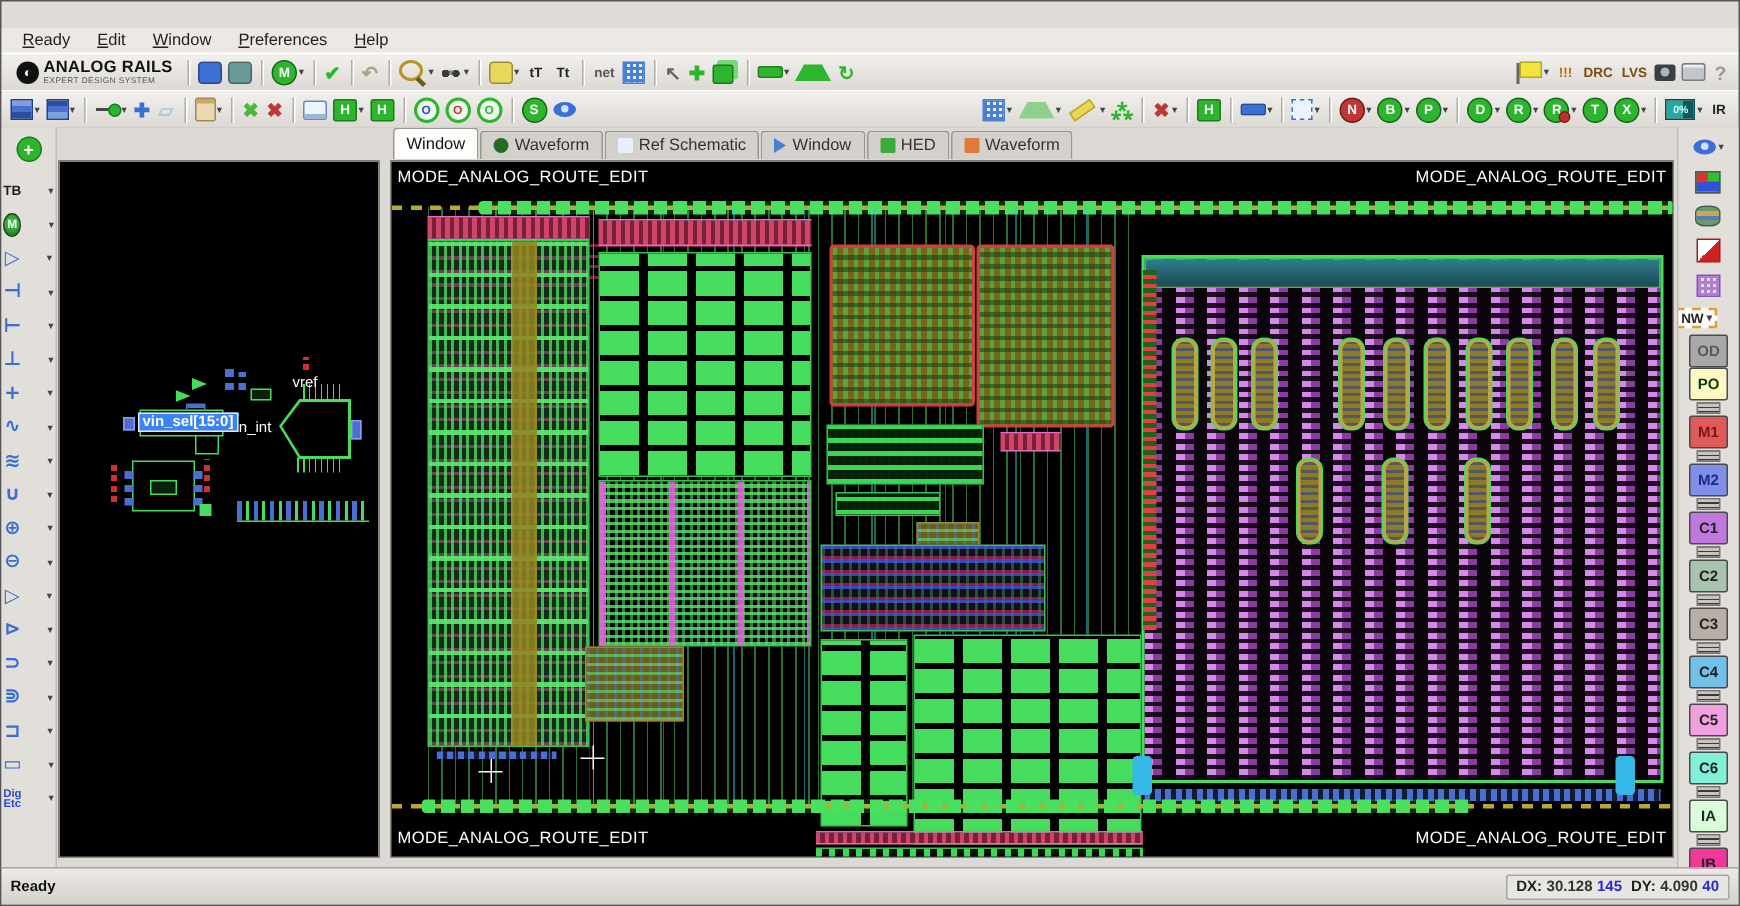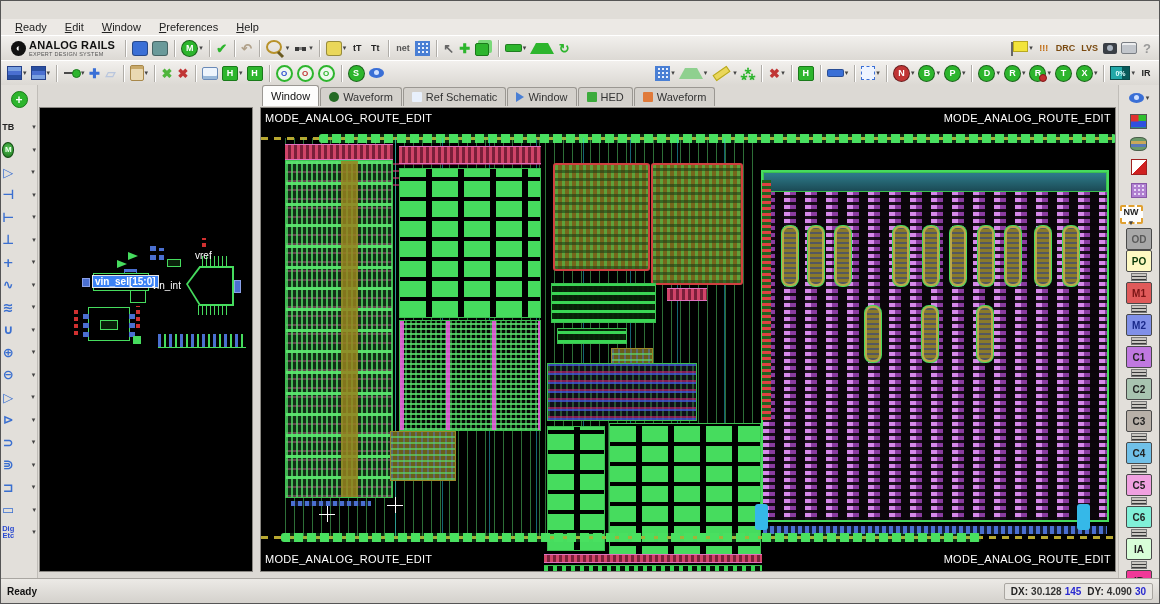--- a/index.html
+++ b/index.html
@@ -113,21 +113,21 @@
   #left-canvas{position:absolute;left:2px;top:22px;right:1px;bottom:7px;background:#000;border:1px solid #8a8782;overflow:hidden;}
 
   #main-panel{position:absolute;left:253px;top:0;width:864px;bottom:0;}
   #main-canvas{position:absolute;left:6px;top:22px;right:2px;bottom:7px;background:#000;border:1px solid #8a8782;overflow:hidden;}
 
   
   #sidebar{position:absolute;left:1117px;right:0;top:0;bottom:0;background:#e2dfda;border-left:1px solid #c0bdb8;
      display:flex;flex-direction:column;align-items:center;padding-top:3px;gap:2px;overflow:hidden;}
   .sb-item{display:flex;align-items:center;gap:2px;height:20px;}
   #nw-btn{border:2px dashed #e0a030;background:#fdfdfc;border-radius:2px;padding:0 2px;height:15px;
-     display:flex;align-items:center;font-size:9px;font-weight:bold;gap:2px;margin:3px 16px 2px 0;flex-direction:column;}
+     display:flex;align-items:center;font-size:9px;font-weight:bold;gap:2px;margin:3px 16px 2px 0;}
   .layer-chip{width:24px;height:20px;border:1px solid #4a4a4a;border-radius:2px;display:flex;align-items:center;justify-content:center;
      font-size:10px;font-weight:bold;}
   .layer-stripe{width:14px;height:6px;background:repeating-linear-gradient(0deg,#3a3a3a 0 1px,#c8c5c0 1px 3px);border:1px solid #777;margin:1px 0;}
 
   
   #statusbar{position:absolute;left:0;bottom:0;right:0;height:24px;background:linear-gradient(#eceae6,#d4d1cc);
      border-top:1px solid #a9a6a1;display:flex;align-items:center;padding:0 6px;}
   #ready-label{font-weight:bold;font-size:10px;color:#111;}
   #coord-wrap{margin-left:auto;display:flex;gap:2px;}
   .coordbox{border:1px solid #a9a6a1;background:#e8e6e2;border-radius:2px;padding:2px 6px;display:flex;gap:6px;font-size:10px;font-weight:bold;}
@@ -709,19 +709,19 @@
     <span id="coord-wrap">
         <span class="coordbox">
           <span style="display: inline-flex; gap: 3px;">
             <span class="coord-label">DX:</span>
             <span class="coord-v1">30.128</span>
             <span class="coord-v2">145</span>
           </span>
           <span style="display: inline-flex; gap: 3px;">
             <span class="coord-label">DY:</span>
             <span class="coord-v1">4.090</span>
-            <span class="coord-v2">30</span>
+            <span class="coord-v2">40</span>
           </span>
         </span>
       </span>
   </div>
 
 </div>
 
 </body></html>

